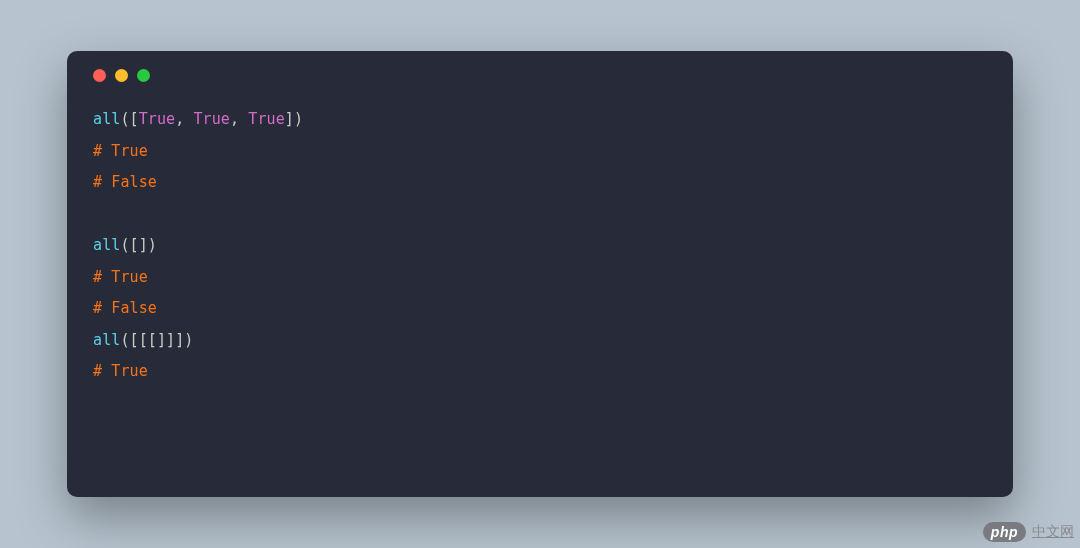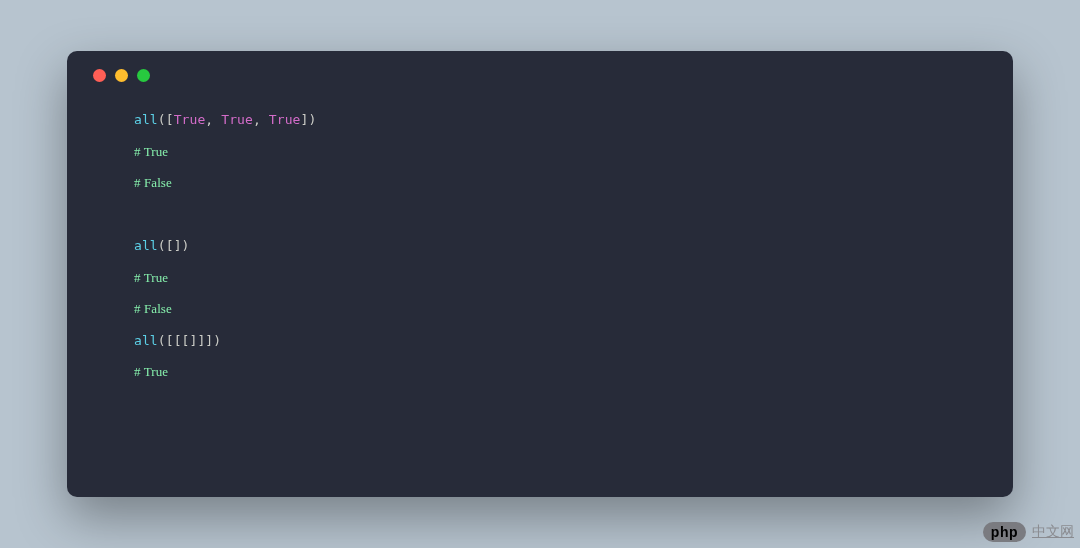--- a/index.html
+++ b/index.html
@@ -33,46 +33,46 @@
     }
     .dot {
       width: 13px;
       height: 13px;
       border-radius: 50%;
     }
     .dot-red { background: #ff5f56; }
     .dot-yellow { background: #ffbd2e; }
     .dot-green { background: #27c93f; }
     .code {
-      font-size: 13px;
+      font-size: 15px;
       line-height: 31.5px;
       letter-spacing: 0.1px;
-      margin-left: 41px;
     }
     .line { white-space: pre; }
     .fn { color: #5ccfe6; }
     .bracket { color: #cbccc6; }
     .kw { color: #d36cc9; }
     .comma { color: #cbccc6; }
-    .comment { color: #86efac; font-family: Liberation Serif, serif; }
+    .comment { color: #f97316; }
     .blank { height: 31.5px; }
 
     .watermark {
       position: absolute;
       right: 6px;
       bottom: 6px;
       display: flex;
       align-items: center;
       gap: 6px;
       font-family: Arial, sans-serif;
     }
     .watermark-badge {
       background: #7a7b80;
-      color: #000000;
+      color: #ffffff;
       font-weight: bold;
+      font-style: italic;
       font-size: 14px;
       padding: 2px 8px;
       border-radius: 10px;
       letter-spacing: 0.5px;
     }
     .watermark-text {
       color: #8a8b90;
       font-size: 14px;
       text-decoration: underline;
     }

